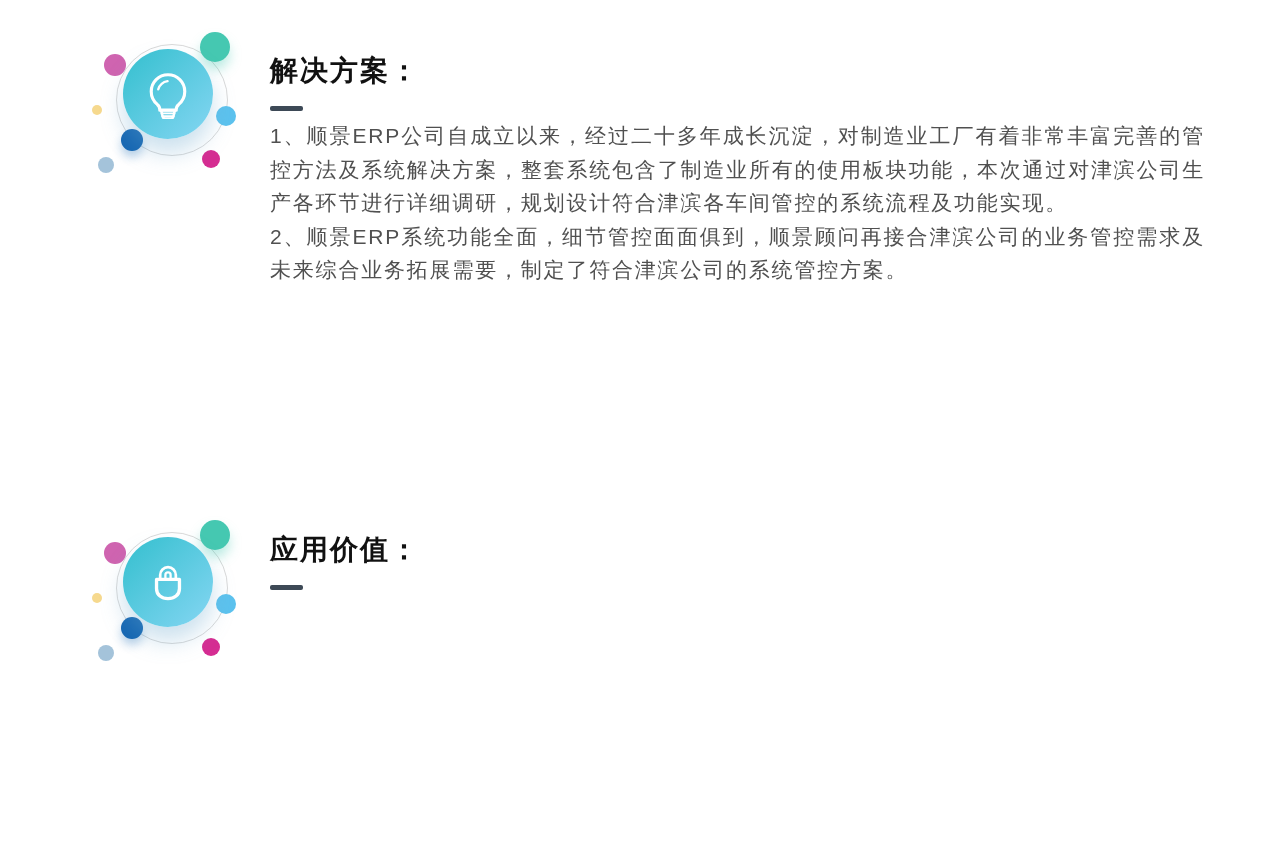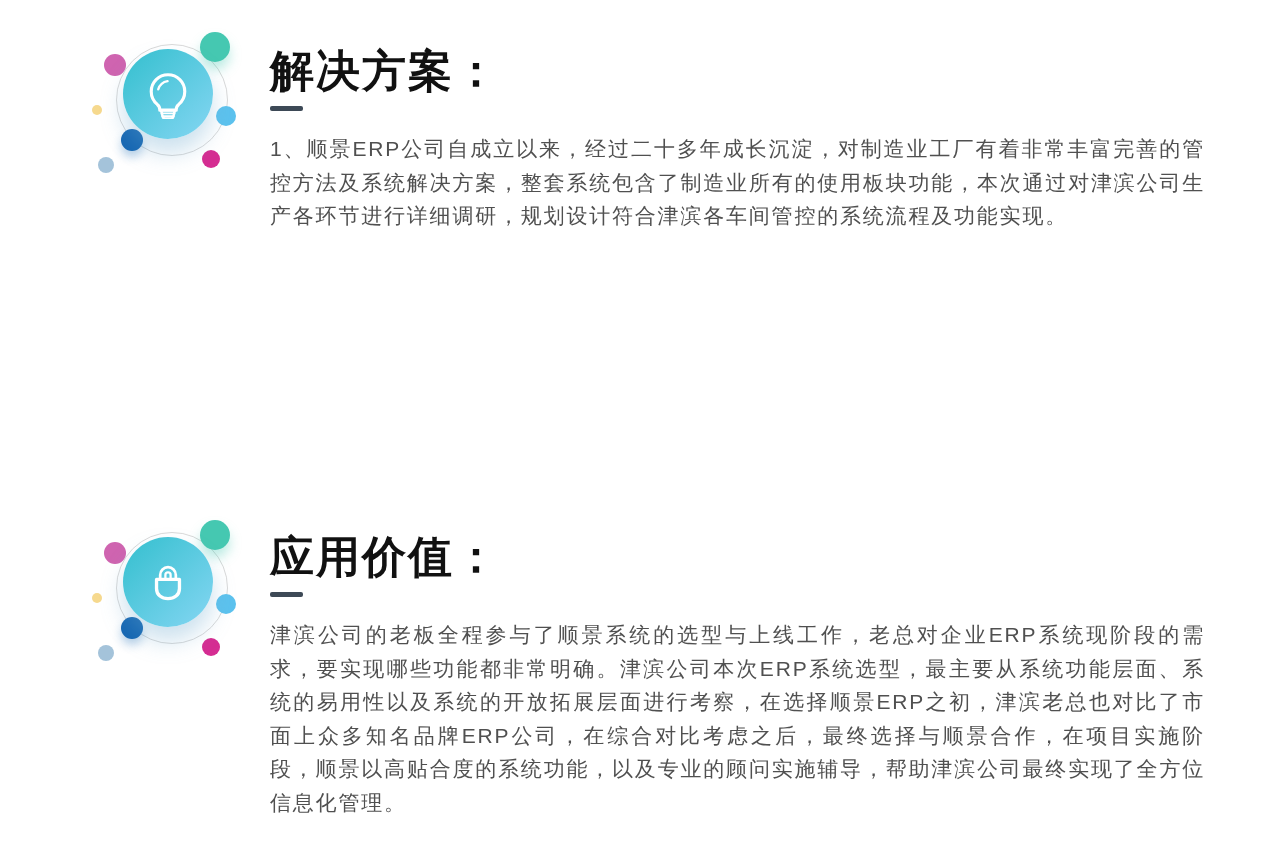--- a/index.html
+++ b/index.html
@@ -32,30 +32,30 @@
   .dot-bluelt { left:126px; top:86px;  width:20px; height:20px; background:var(--dot-blue-light); }
   .dot-bluedk { left:31px;  top:109px; width:22px; height:22px; background:var(--dot-blue-dark);
                 box-shadow:0 6px 10px rgba(21,102,178,.3); }
   .dot-yellow { left:2px;   top:85px;  width:10px; height:10px; background:var(--dot-yellow); }
   .dot-steel  { left:8px;   top:137px; width:16px; height:16px; background:var(--dot-steel); }
   .dot-magenta{ left:112px; top:130px; width:18px; height:18px; background:var(--dot-magenta); }
 
   
   .content { position:absolute; left:270px; width:935px; }
   #section-solution .content { top:32px; }
-  #section-value    .content { top:30px; }
+  #section-value    .content { top:23px; }
   .heading {
-    font-size:44px; line-height:38px; font-weight:700; color:var(--heading);
+    font-size:28px; line-height:38px; font-weight:700; color:var(--heading);
     letter-spacing:2px;
   }
   .dash {
     margin-top:16px; width:33px; height:5px; border-radius:2px;
     background:var(--dash);
   }
-  .paras { margin-top:21px; }
+  .paras { margin-top:8px; }
   .paras p {
     font-size:21px; line-height:33.6px; letter-spacing:1.8px;
     color:var(--body-text); text-align:justify;
   }
 </style>
 </head>
 <body>
 
 <div>
 
@@ -77,20 +77,21 @@
           <line x1="18.6" y1="45.4" x2="29.4" y2="45.4" stroke-width="1.8"></line>
           <path d="M14.6 19.5c1.3-4.1 4.8-7.2 9-7.9" stroke-width="2.2"></path>
         </svg>
       </div>
     </div>
     <div class="content">
       <h2 class="heading">解决方案：</h2>
       <div class="dash"></div>
       <div class="paras">
         <p>1、顺景ERP公司自成立以来，经过二十多年成长沉淀，对制造业工厂有着非常丰富完善的管控方法及系统解决方案，整套系统包含了制造业所有的使用板块功能，本次通过对津滨公司生产各环节进行详细调研，规划设计符合津滨各车间管控的系统流程及功能实现。</p>
+        <p>2、顺景ERP系统功能全面，细节管控面面俱到，顺景顾问再接合津滨公司的业务管控需求及未来综合业务拓展需要，制定了符合津滨公司的系统管控方案。</p>
       </div>
     </div>
   </section>
 
   <section class="section" id="section-value">
     <div class="icon-group">
       <div class="ring"></div>
       <i class="dot dot-teal"></i>
       <i class="dot dot-pink"></i>
       <i class="dot dot-bluelt"></i>
@@ -102,19 +103,16 @@
         <svg viewBox="0 0 48 48" fill="none" stroke="#ffffff" stroke-linecap="round" stroke-linejoin="round">
           <path d="M13 21.5h22v9c0 6-5 9.5-11 9.5s-11-3.5-11-9.5z" stroke-width="3.2"></path>
           <path d="M16.5 21.5v-4.2a7.5 7.5 0 0 1 15 0v4.2" stroke-width="2.6"></path>
           <path d="M21.5 21.5v-4.2a2.5 2.5 0 0 1 5 0v4.2" stroke-width="2.2"></path>
         </svg>
       </div>
     </div>
     <div class="content">
       <h2 class="heading">应用价值：</h2>
       <div class="dash"></div>
-      <div class="paras">
-        <p>津滨公司的老板全程参与了顺景系统的选型与上线工作，老总对企业ERP系统现阶段的需求，要实现哪些功能都非常明确。津滨公司本次ERP系统选型，最主要从系统功能层面、系统的易用性以及系统的开放拓展层面进行考察，在选择顺景ERP之初，津滨老总也对比了市面上众多知名品牌ERP公司，在综合对比考虑之后，最终选择与顺景合作，在项目实施阶段，顺景以高贴合度的系统功能，以及专业的顾问实施辅导，帮助津滨公司最终实现了全方位信息化管理。</p>
-      </div>
     </div>
   </section>
 
 </div>
 
 </body></html>

